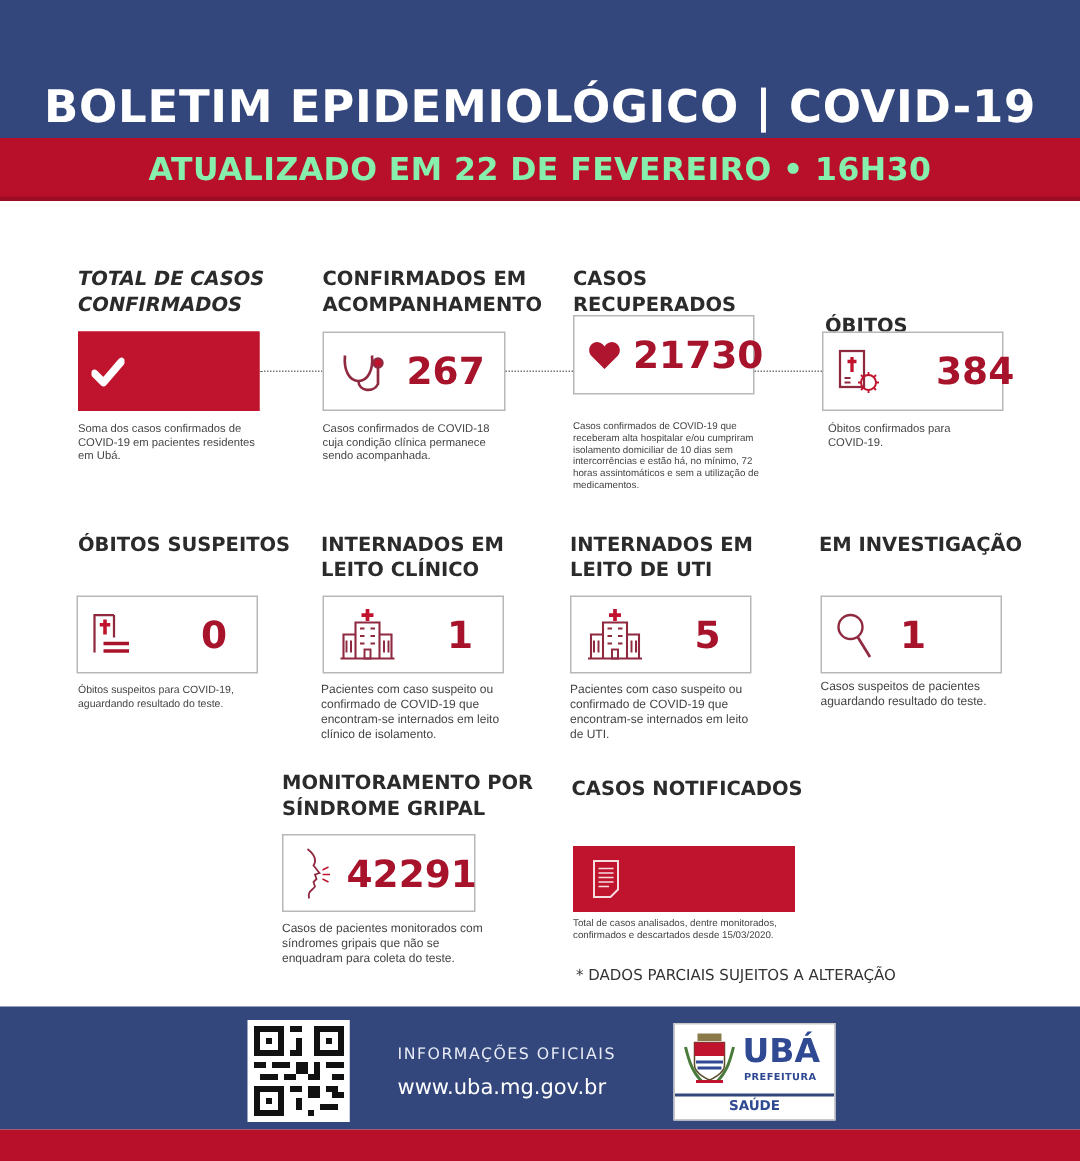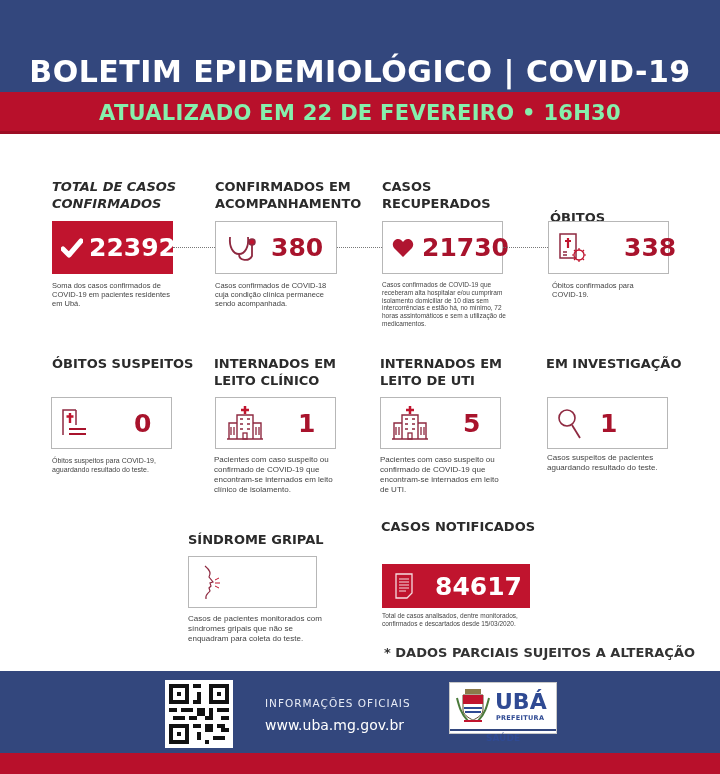--- a/index.html
+++ b/index.html
@@ -20,28 +20,28 @@
   .box { position: absolute; border: 1px solid #b7b7b7; background: #fff; display: flex; align-items: center; }
   .box.filled { background: #c0142e; border-color: #c0142e; }
   .box .val { font-family: "DejaVu Sans", sans-serif; font-weight: bold; font-size: 25px; color: #a8132c; }
   .box.filled .val { color: #fff; }
   .box .ico { display: flex; align-items: center; justify-content: center; }
   .desc { position: absolute; font-size: 7.5px; line-height: 9px; color: #444; }
   .desc.big { font-size: 8px; line-height: 10px; }
 
   .dots { position: absolute; height: 0; border-top: 1.5px dotted #777; }
 
-  .note { position: absolute; font-size: 13px; font-weight: bold; color: #333; font-family: "DejaVu Sans", sans-serif; }
+  .note { position: absolute; font-size: 10px; font-weight: normal; color: #333; font-family: "DejaVu Sans", sans-serif; }
 
   .footer { position: absolute; left: 0; top: 671px; width: 720px; height: 82px; background: #33477d; }
   .footer-red { position: absolute; left: 0; top: 753px; width: 720px; height: 21px; background: #b8102b; }
   .qr { position: absolute; left: 165px; top: 680px; width: 68px; height: 68px; background: #fff; }
   .info { position: absolute; left: 265px; top: 697px; color: #e8ecf6; font-size: 10.5px; letter-spacing: 1px; font-family: "DejaVu Sans", sans-serif; }
   .url { position: absolute; left: 265px; top: 717px; color: #fff; font-size: 14px; font-family: "DejaVu Sans", sans-serif; }
-  .logo { position: absolute; left: 449px; top: 682px; width: 108px; height: 52px; background: #fff; border: 1px solid #c8c8c8; }
+  .logo { position: absolute; left: 449px; top: 682px; width: 108px; height: 65px; background: #fff; border: 1px solid #c8c8c8; }
   .logo .ubaname { position: absolute; left: 45px; top: 6px; font-family: "DejaVu Sans", sans-serif; font-weight: bold; font-size: 22px; color: #2f4a93; }
   .logo .pref { position: absolute; left: 46px; top: 31px; font-family: "DejaVu Sans", sans-serif; font-weight: bold; font-size: 6.5px; color: #2f4a93; letter-spacing: 0.3px; }
   .logo .saude-bar { position: absolute; left: 0; top: 46px; width: 106px; height: 18px; border-top: 2px solid #33477d; text-align: center;
     font-family: "DejaVu Sans", sans-serif; font-weight: bold; font-size: 9px; color: #2f4a93; line-height: 15px; }
   .logo .crest { position: absolute; left: 6px; top: 5px; width: 34px; height: 36px; }
 </style>
 </head>
 <body>
 
 <div class="top-band">
@@ -53,47 +53,46 @@
 
 <div class="card" style="left:52px; top:178px;font-style:italic;">
   <div class="label"><span>TOTAL DE CASOS</span><br><span>CONFIRMADOS</span></div>
 </div>
 <div class="box filled" style="left:52px; top:221px; width:121px; height:53px;">
   <span class="ico" style="margin-left:8px; width:22px;">
     <svg width="22" height="20" viewBox="0 0 22 20">
         <path d="M2 11 L8 17 L20 3" stroke="#fff" stroke-width="5" fill="none" stroke-linecap="round" stroke-linejoin="round"></path>
       </svg>
   </span>
-  <span class="val" style="margin-left:6px;">22392</span>
 </div>
 <div class="desc" style="left:52px; top:281px; width:130px;">Soma dos casos confirmados de COVID-19 em pacientes residentes em Ubá.</div>
 
 <div class="dots" style="left:173px; top:247px; width:42px;"></div>
 
 <div class="card" style="left:215px; top:178px;">
   <div class="label"><span>CONFIRMADOS EM</span><br><span>ACOMPANHAMENTO</span></div>
 </div>
 <div class="box" style="left:215px; top:221px; width:122px; height:53px;">
   <span class="ico" style="margin-left:9px; width:34px;">
     <svg width="34" height="34" viewBox="0 0 34 34">
         <path d="M5 6 C4 16 8 23 14 23 C20 23 24 16 23 6" stroke="#8e2940" stroke-width="1.8" fill="none"></path>
         <path d="M14 23 C14 30 24 31 27 25 L27 14" stroke="#8e2940" stroke-width="1.8" fill="none"></path>
         <circle cx="27" cy="11" r="3" stroke="#8e2940" stroke-width="1.6" fill="#c0142e"></circle>
       </svg>
   </span>
-  <span class="val" style="margin-left:12px;">380</span>
+  <span class="val" style="margin-left:12px;">267</span>
 </div>
 <div class="desc" style="left:215px; top:281px; width:125px;">Casos confirmados de COVID-18 cuja condição clínica permanece sendo acompanhada.</div>
 
 <div class="dots" style="left:337px; top:247px; width:45px;"></div>
 
 <div class="card" style="left:382px; top:178px;">
   <div class="label"><span>CASOS</span><br><span>RECUPERADOS</span></div>
 </div>
-<div class="box" style="left:382px; top:221px; width:121px; height:53px;">
+<div class="box" style="left:382px; top:210px; width:121px; height:53px;">
   <span class="ico" style="margin-left:9px; width:22px;">
     <svg width="22" height="20" viewBox="0 0 22 20">
         <path d="M11 19 L2 10 C-1 6 2 1 6 1 C8.5 1 10 2.5 11 4 C12 2.5 13.5 1 16 1 C20 1 23 6 20 10 Z" fill="#b01530"></path>
       </svg>
   </span>
   <span class="val" style="margin-left:8px;">21730</span>
 </div>
 <div class="desc" style="left:382px; top:281px; width:128px; font-size:6.5px; line-height:7.8px;">Casos confirmados de COVID-19 que receberam alta hospitalar e/ou cumpriram isolamento domiciliar de 10 dias sem intercorrências e estão há, no mínimo, 72 horas assintomáticos e sem a utilização de medicamentos.</div>
 
 <div class="dots" style="left:503px; top:247px; width:45px;"></div>
@@ -104,21 +103,21 @@
 <div class="box" style="left:548px; top:221px; width:121px; height:53px;">
   <span class="ico" style="margin-left:9px; width:30px;">
     <svg width="30" height="32" viewBox="0 0 30 32">
         <rect x="2" y="2" width="16" height="24" fill="none" stroke="#8e2940" stroke-width="1.5"></rect>
         <path d="M10 6 V16 M7 9 H13" stroke="#c0142e" stroke-width="2.2"></path>
         <path d="M5 20 H9 M5 23 H9" stroke="#8e2940" stroke-width="1.3"></path>
         <circle cx="21" cy="23" r="5" fill="none" stroke="#c0142e" stroke-width="1.3"></circle>
         <path d="M21 16 V18 M21 28 V30 M14 23 H16 M26 23 H28 M16 18 L17.5 19.5 M26 18 L24.5 19.5 M16 28 L17.5 26.5 M26 28 L24.5 26.5" stroke="#c0142e" stroke-width="1.2"></path>
       </svg>
   </span>
-  <span class="val" style="margin-left:36px;">338</span>
+  <span class="val" style="margin-left:36px;">384</span>
 </div>
 <div class="desc" style="left:552px; top:281px; width:110px;">Óbitos confirmados para COVID-19.</div>
 
 <div class="card" style="left:52px; top:355px;">
   <div class="label"><span>ÓBITOS SUSPEITOS</span></div>
 </div>
 <div class="box" style="left:51px; top:397px; width:121px; height:52px;">
   <span class="ico" style="margin-left:8px; width:30px;">
     <svg width="30" height="32" viewBox="0 0 30 32">
         <path d="M3 28 V3 H16" fill="none" stroke="#8e2940" stroke-width="1.5"></path>
@@ -175,43 +174,43 @@
     <svg width="28" height="34" viewBox="0 0 28 34">
         <circle cx="11" cy="12" r="8" fill="none" stroke="#8e2940" stroke-width="1.6"></circle>
         <path d="M16 19 L24 32" stroke="#8e2940" stroke-width="1.8"></path>
       </svg>
   </span>
   <span class="val" style="margin-left:16px;">1</span>
 </div>
 <div class="desc big" style="left:547px; top:453px; width:125px;">Casos suspeitos de pacientes aguardando resultado do teste.</div>
 
 <div class="card" style="left:188px; top:514px;">
-  <div class="label"><br><span>SÍNDROME GRIPAL</span></div>
+  <div class="label"><span>MONITORAMENTO POR</span><br><span>SÍNDROME GRIPAL</span></div>
 </div>
 <div class="box" style="left:188px; top:556px; width:129px; height:52px;">
   <span class="ico" style="margin-left:12px; width:20px;">
     <svg width="20" height="36" viewBox="0 0 20 36">
         <path d="M4 2 C9 6 10 10 8 13 L12 18 L9 19 L10 22 L8 24 L9 27 C7 30 4 30 5 35" fill="none" stroke="#8e2940" stroke-width="1.2"></path>
         <path d="M14 16 L18 14 M14 19 L19 19 M14 22 L18 24" stroke="#c0142e" stroke-width="1"></path>
       </svg>
   </span>
+  <span class="val" style="margin-left:10px;">42291</span>
 </div>
 <div class="desc big" style="left:188px; top:614px; width:135px;">Casos de pacientes monitorados com síndromes gripais que não se enquadram para coleta do teste.</div>
 
 <div class="card" style="left:381px; top:518px;">
   <div class="label"><span>CASOS NOTIFICADOS</span></div>
 </div>
 <div class="box filled" style="left:382px; top:564px; width:148px; height:44px;">
   <span class="ico" style="margin-left:12px; width:18px;">
     <svg width="18" height="26" viewBox="0 0 18 26">
         <path d="M1 1 H17 V20 L12 25 H1 Z" fill="none" stroke="#fff" stroke-width="1.3" opacity="0.85"></path>
         <path d="M4 6 H14 M4 9 H14 M4 12 H14 M4 15 H14 M4 18 H11" stroke="#fff" stroke-width="1" opacity="0.85"></path>
       </svg>
   </span>
-  <span class="val" style="margin-left:22px;">84617</span>
 </div>
 <div class="desc" style="left:382px; top:612px; width:150px; font-size:6.5px; line-height:8px;">Total de casos analisados, dentre monitorados, confirmados e descartados desde 15/03/2020.</div>
 
 <div class="note" style="left:384px; top:645px;">* DADOS PARCIAIS SUJEITOS A ALTERAÇÃO</div>
 
 <div class="footer"></div>
 <div class="footer-red"></div>
 
 <div class="qr">
   <svg width="68" height="68" viewBox="0 0 17 17" shape-rendering="crispEdges">

